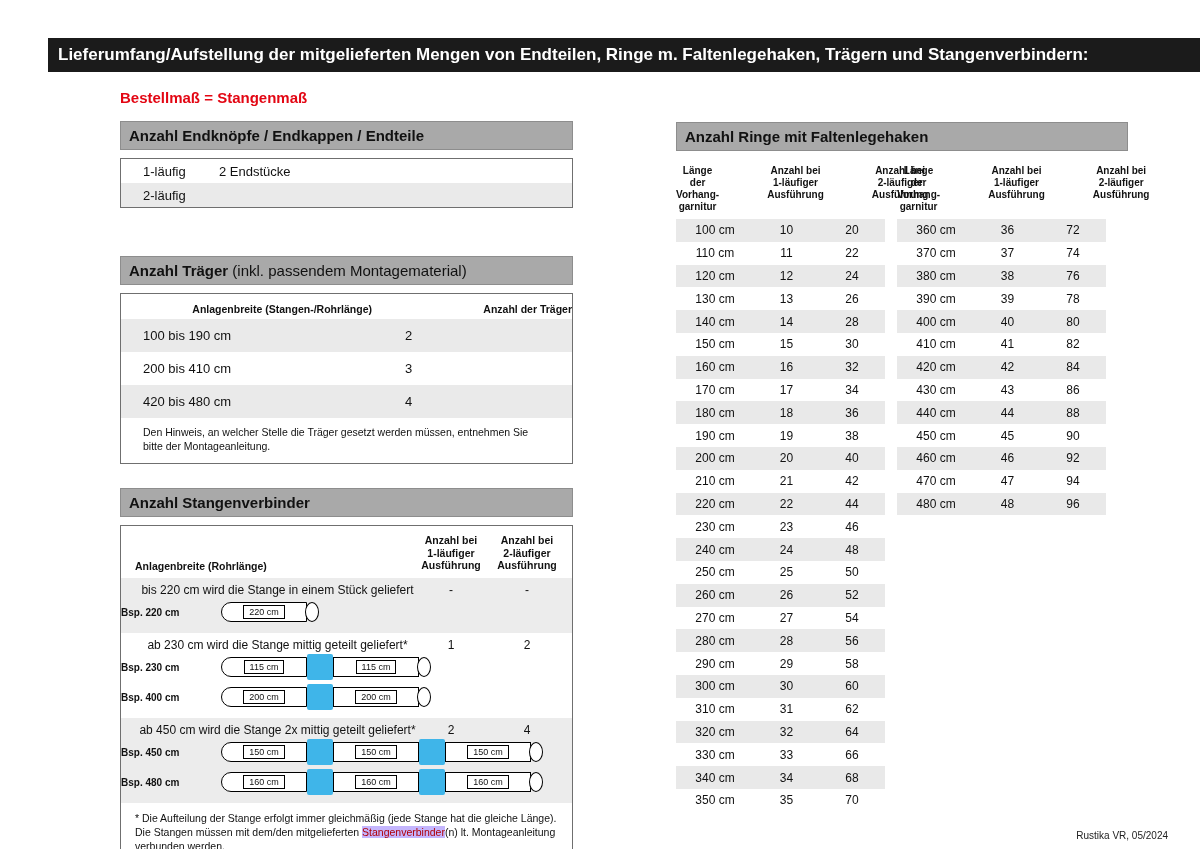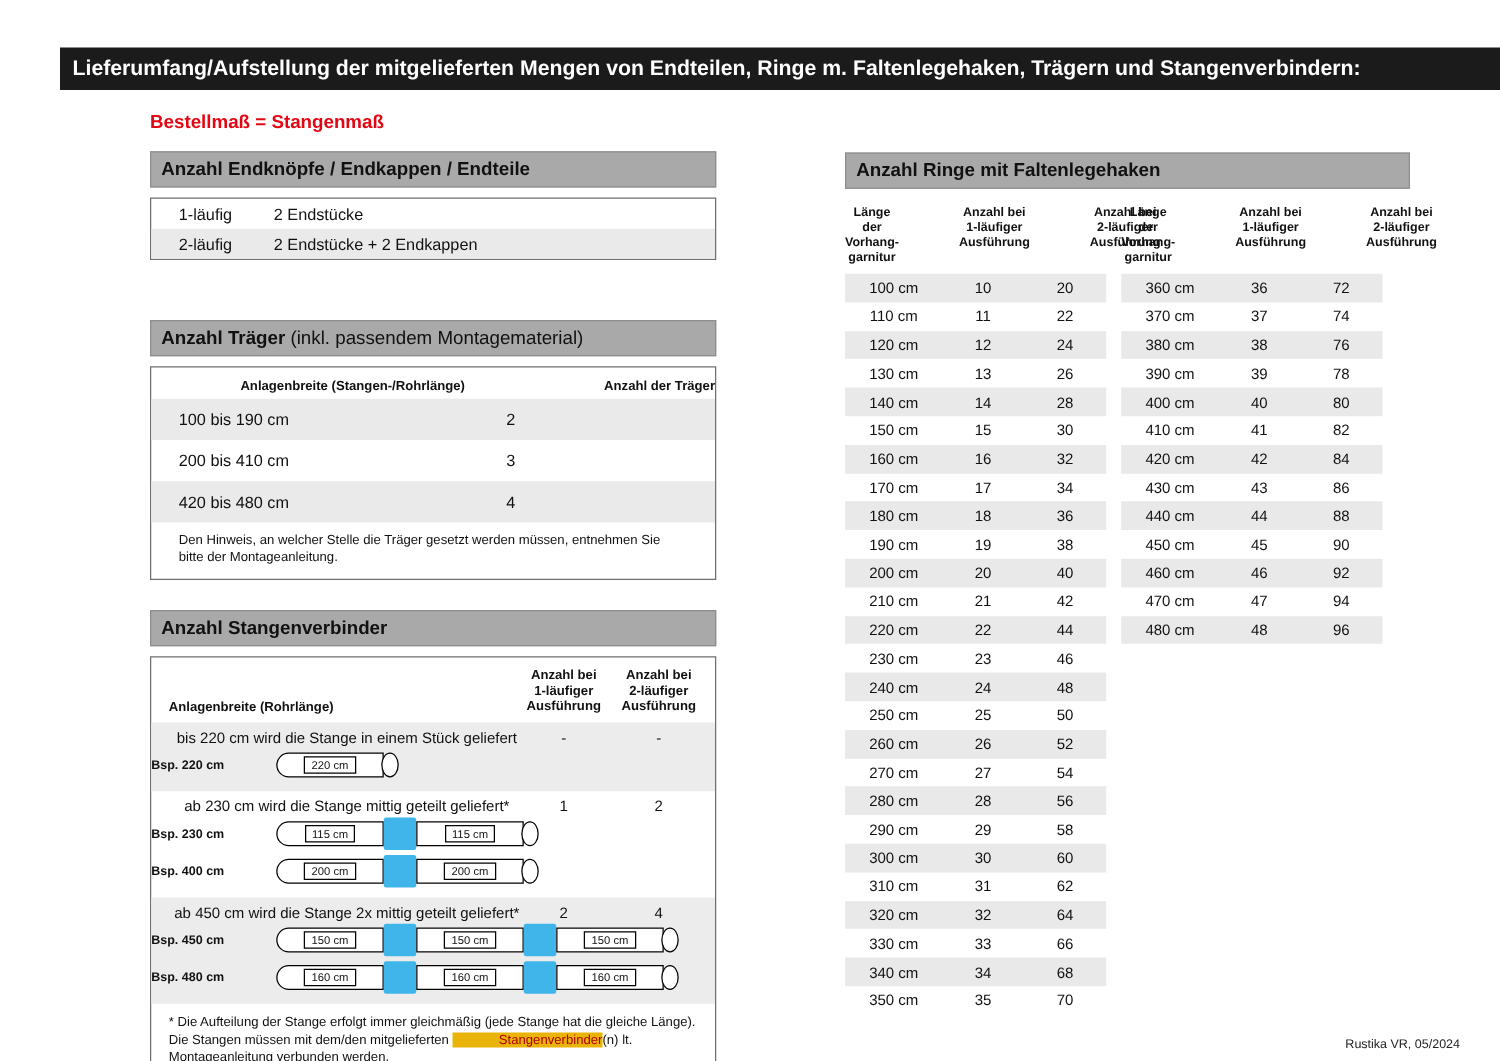--- a/index.html
+++ b/index.html
@@ -41,21 +41,21 @@
   .v-count{font-size:12px;text-align:center;}
   .v-example{display:flex;align-items:center;height:30px;}
   .v-bsp{width:100px;font-size:10px;font-weight:bold;padding-right:10px;box-sizing:border-box;}
   .rod{display:flex;align-items:center;}
   .rod-seg{width:86px;height:20px;border:1.5px solid #000;background:#fff;display:flex;align-items:center;justify-content:center;box-sizing:border-box;}
   .rod-seg.first{border-radius:11px 0 0 11px;}
   .seg-label{font-size:9px;border:1px solid #000;padding:0 5px;line-height:12px;background:#fff;white-space:nowrap;}
   .rod-connector{width:26px;height:26px;background:#3fb5e9;border-radius:2px;}
   .rod-end{width:14px;height:20px;border:1.5px solid #000;border-radius:50%;background:#fff;margin-left:-2px;box-sizing:border-box;}
   .v-footnote{font-size:10.5px;line-height:1.35;padding:8px 10px 8px 14px;}
-  .v-footnote .hl{background:#eab308;color:#b00007;padding-left:37px;}
+  .v-footnote .hl{background:#c4b5fd;color:#b00007;}
   
   .ring-tables{display:flex;gap:12px;margin-top:12px;align-items:flex-start;}
   .ring-table{width:209px;}
   .ring-head{display:flex;padding:2px 0 6px 0;gap:48px;}
   .ring-hcell{font-size:10px;font-weight:bold;text-align:center;white-space:pre-line;line-height:1.2;}
   .ring-hcell.c0{width:78px;}
   .ring-hcell.c1{width:65px;}
   .ring-hcell.c2{width:66px;}
   .ring-row{display:flex;height:22.8px;align-items:center;font-size:12px;}
   .ring-row:nth-child(odd){background:#e9e9e9;}
@@ -81,21 +81,20 @@
       <span class="b">Anzahl Endknöpfe / Endkappen / Endteile</span>
     </div>
     <div class="box">
       <div>
           <div class="kv-row">
             <div class="kv-label">1-läufig</div>
             <div class="kv-value">2 Endstücke</div>
           </div>
           <div class="kv-row">
             <div class="kv-label">2-läufig</div>
-            <div class="kv-value">2 Endstücke + 2 Endkappen</div>
           </div>
         </div>
     </div>
 
     <div class="gray-bar mt48">
       <span class="b">Anzahl Träger</span><span class="reg"> (inkl. passendem Montagematerial)</span>
     </div>
     <div class="box">
       <div class="t-head">
         <div class="t-h1">Anlagenbreite (Stangen-/Rohrlänge)</div>

